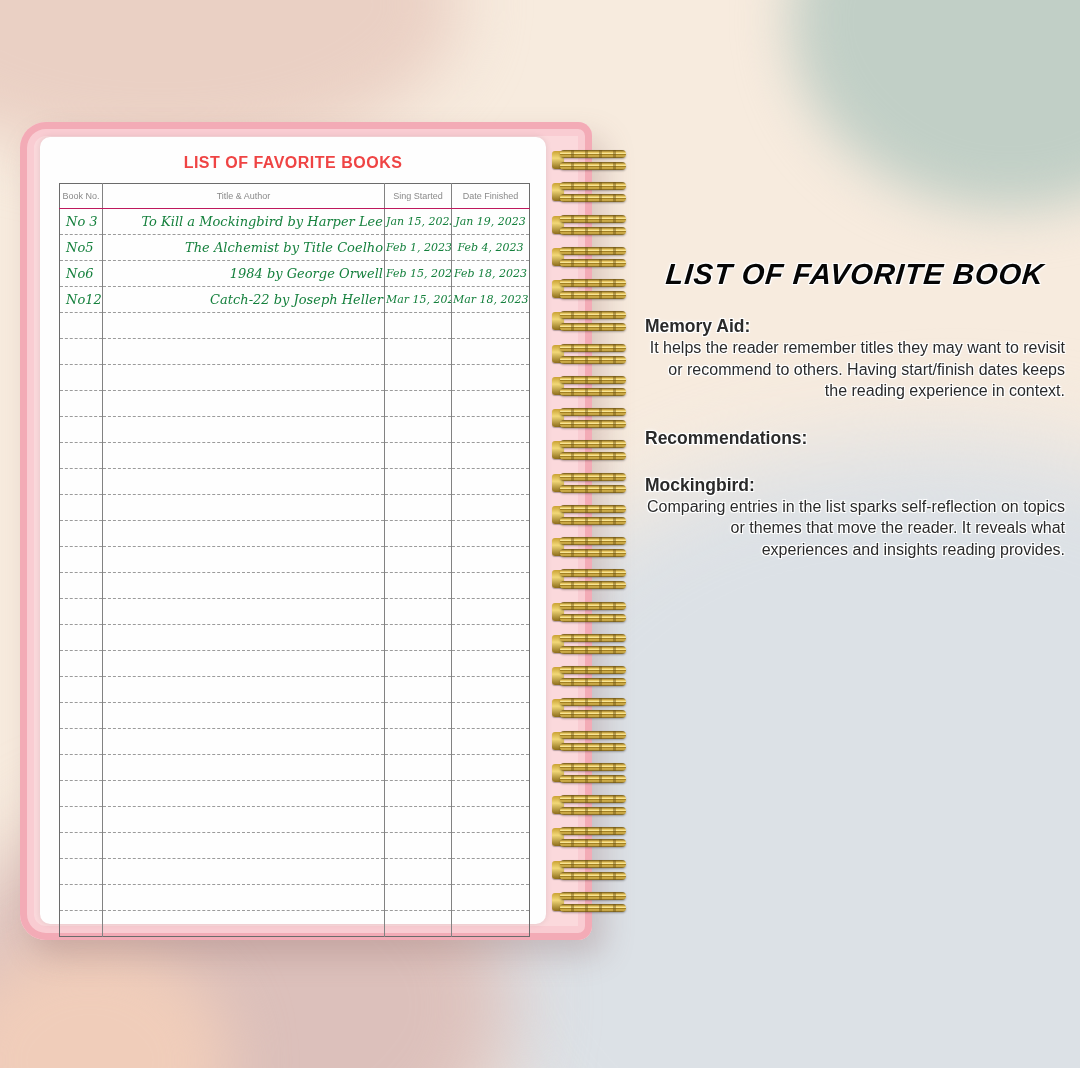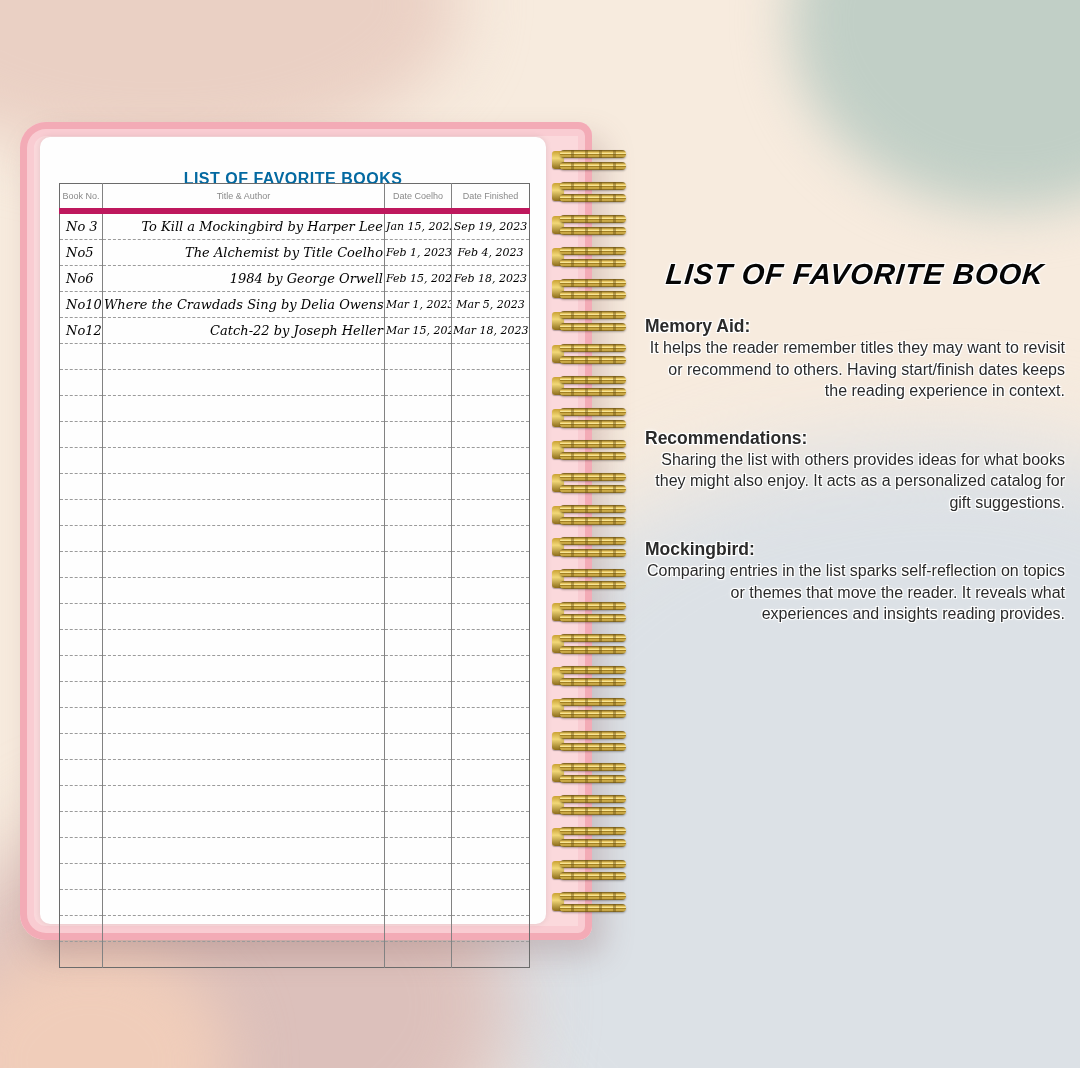--- a/index.html
+++ b/index.html
@@ -19,29 +19,29 @@
   .notebook{
     position:absolute;left:20px;top:122px;width:572px;height:818px;
     border-radius:26px 14px 14px 26px;background:#fbd9dc;
     box-shadow:inset 0 0 0 7px #f3abb6, inset 0 0 0 14px #f9ccd2,
                12px 16px 30px rgba(140,100,100,.28);
   }
   .page{
     position:absolute;left:20px;top:15px;width:506px;height:787px;
     background:#fefefe;border-radius:10px;box-shadow:0 0 6px rgba(0,0,0,.10);
   }
-  .page-title{margin-top:33px;text-align:center;font-size:16px;font-weight:bold;color:#0369a1;letter-spacing:.5px;}
+  .page-title{margin-top:17px;text-align:center;font-size:16px;font-weight:bold;color:#ef4444;letter-spacing:.5px;}
   .books-table{
     position:absolute;left:19px;top:46px;width:470px;
     border-collapse:collapse;table-layout:fixed;border:1.5px solid #6b6b6b;
   }
-  .books-table th{height:22px;font-size:9px;color:#8a8a8a;font-weight:normal;border-bottom:6px solid #be185d;overflow:hidden;white-space:nowrap;}
+  .books-table th{height:22px;font-size:9px;color:#8a8a8a;font-weight:normal;border-bottom:1px solid #be185d;overflow:hidden;white-space:nowrap;}
   .books-table td{height:23px;border-bottom:1px dashed #9b9b9b;overflow:hidden;white-space:nowrap;}
   .books-table th:nth-child(n+2),.books-table td:nth-child(n+2){border-left:1px solid #828282;}
-  .hw{font-family:"DejaVu Serif",serif;font-style:italic;color:#000000;}
+  .hw{font-family:"DejaVu Serif",serif;font-style:italic;color:#15803d;}
   td.cell-no{font-size:13px;padding-left:6px;}
   td.cell-title{font-size:13px;text-align:right;}
   td.cell-date{font-size:11px;text-align:center;}
 
   
   .spiral{position:absolute;left:532px;top:28px;width:74px;height:762px;display:flex;flex-direction:column;justify-content:space-between;z-index:5;}
   .coil{position:relative;width:74px;height:20px;}
   .coil::before{content:"";position:absolute;left:0;top:1px;width:12px;height:18px;border-radius:3px;
     background:linear-gradient(180deg,#caa233,#f2d878 40%,#8d6d1a);box-shadow:0 1px 1px rgba(0,0,0,.3);}
   .coil .bar{position:absolute;left:8px;width:66px;height:8px;border-radius:4px;
@@ -82,50 +82,44 @@
         <colgroup>
           <col style="width:43px">
             <col style="width:282px">
             <col style="width:67px">
             <col style="width:78px">
         </colgroup>
         <thead>
           <tr>
             <th>Book No.</th>
             <th>Title &amp; Author</th>
-            <th>Date Coelho</th>
+            <th>Sing Started</th>
             <th>Date Finished</th>
           </tr>
         </thead>
         <tbody>
           <tr>
             <td class="hw cell-no">No 3</td>
             <td class="hw cell-title">To Kill a Mockingbird by Harper Lee</td>
             <td class="hw cell-date">Jan 15, 2023</td>
-            <td class="hw cell-date">Sep 19, 2023</td>
+            <td class="hw cell-date">Jan 19, 2023</td>
           </tr>
           <tr>
             <td class="hw cell-no">No5</td>
             <td class="hw cell-title">The Alchemist by Title Coelho</td>
             <td class="hw cell-date">Feb 1, 2023</td>
             <td class="hw cell-date">Feb 4, 2023</td>
           </tr>
           <tr>
             <td class="hw cell-no">No6</td>
             <td class="hw cell-title">1984 by George Orwell</td>
             <td class="hw cell-date">Feb 15, 2023</td>
             <td class="hw cell-date">Feb 18, 2023</td>
           </tr>
           <tr>
-            <td class="hw cell-no">No10</td>
-            <td class="hw cell-title">Where the Crawdads Sing by Delia Owens</td>
-            <td class="hw cell-date">Mar 1, 2023</td>
-            <td class="hw cell-date">Mar 5, 2023</td>
-          </tr>
-          <tr>
             <td class="hw cell-no">No12</td>
             <td class="hw cell-title">Catch-22 by Joseph Heller</td>
             <td class="hw cell-date">Mar 15, 2023</td>
             <td class="hw cell-date">Mar 18, 2023</td>
           </tr>
         <tr>
               <td></td>
               <td></td>
               <td></td>
               <td></td>
@@ -376,21 +370,20 @@
     <div class="info-title halo">LIST OF FAVORITE BOOK</div>
 
     <div class="info-section">
       <div class="info-heading halo">Memory Aid:</div>
       <div class="info-body halo">It helps the reader remember titles they may want to revisit or recommend to others. Having start/finish dates keeps the reading experience in context.</div>
     </div>
 
 
     <div class="info-section">
       <div class="info-heading halo">Recommendations:</div>
-      <div class="info-body halo">Sharing the list with others provides ideas for what books they might also enjoy. It acts as a personalized catalog for gift suggestions.</div>
     </div>
 
     <div class="info-section">
       <div class="info-heading halo">Mockingbird:</div>
       <div class="info-body halo">Comparing entries in the list sparks self-reflection on topics or themes that move the reader. It reveals what experiences and insights reading provides.</div>
     </div>
   </div>
 
 </div>
 

